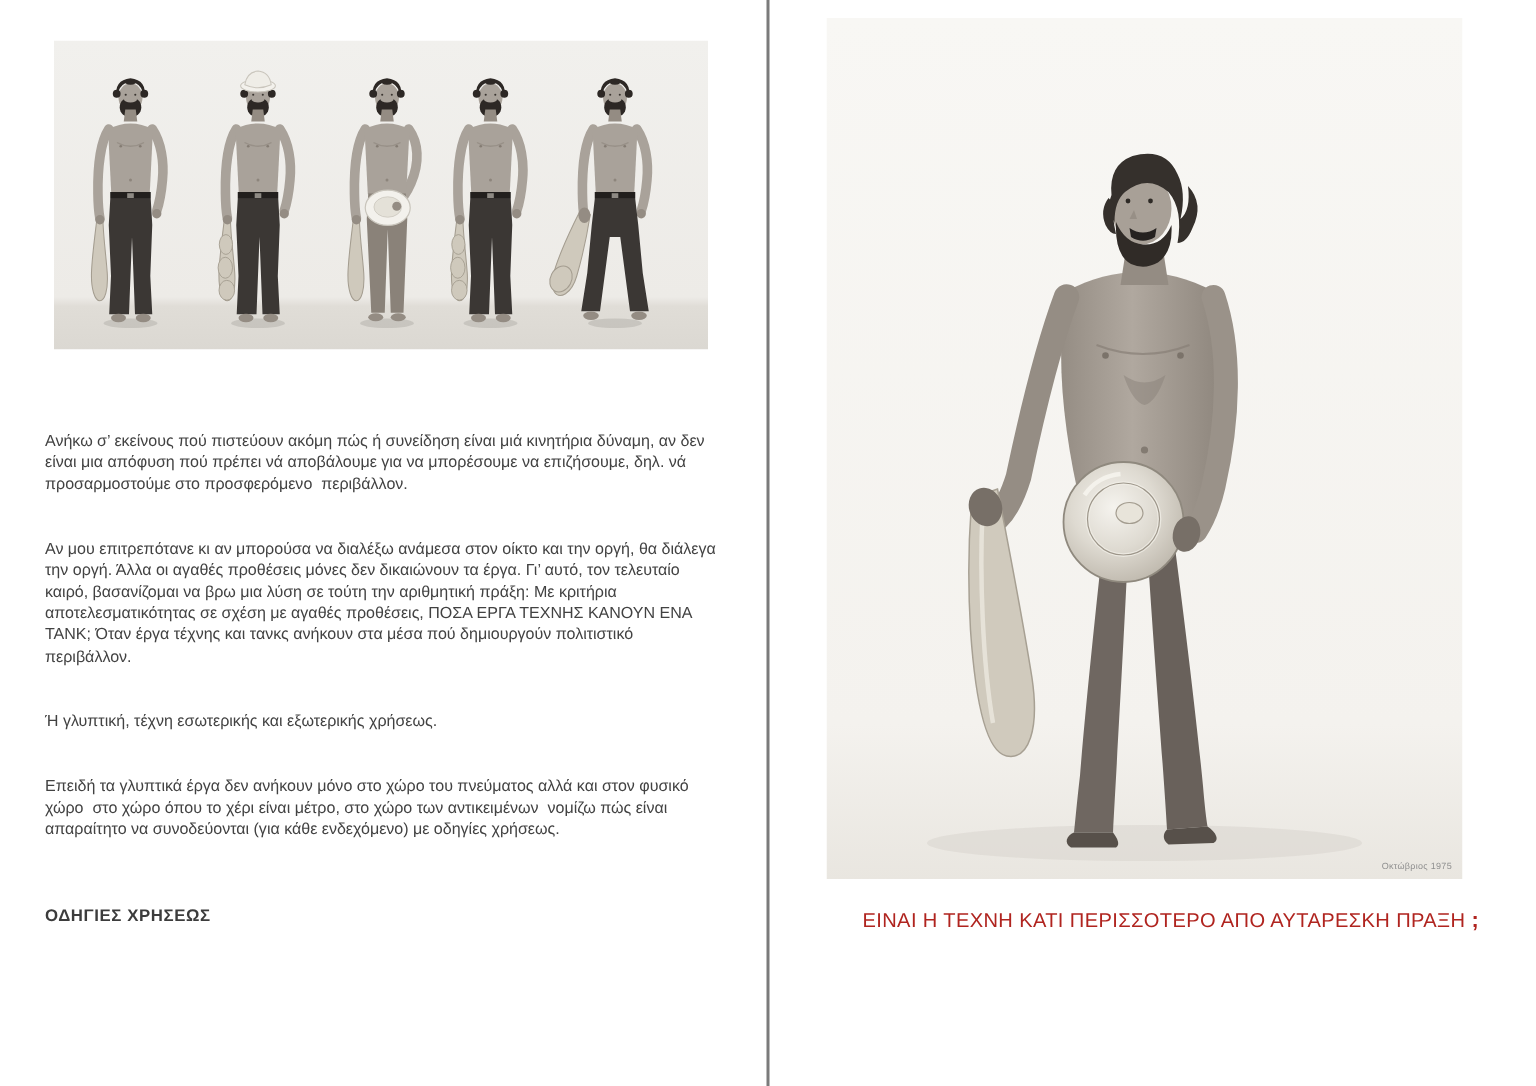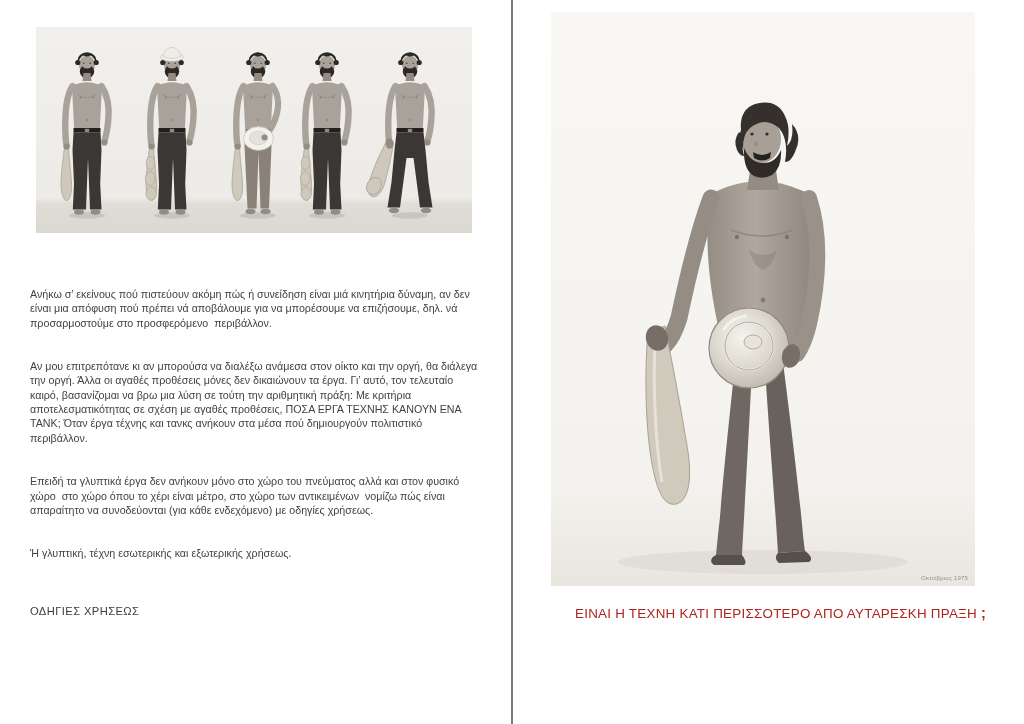--- a/index.html
+++ b/index.html
@@ -17,21 +17,21 @@
   .photo-strip{position:absolute;left:36px;top:27px;width:436px;height:206px;margin:0;}
   .photo-strip svg{display:block;}
 
   
   .text-col{
     position:absolute;left:30px;top:258px;width:452px;
     font-size:10.7px;line-height:14.4px;color:#424242;
     white-space:pre-wrap;
   }
   .text-col p{margin:0;}
-  .section-heading{font-size:11.2px;font-weight:400;margin:14px 0 0 2px;letter-spacing:.4px;color:#3c3c3c;}
+  .section-heading{font-size:11.2px;font-weight:700;margin:14px 0 0 2px;letter-spacing:.4px;color:#3c3c3c;}
   .subsection-a{margin-top:10px !important;}
 
   
   .big-photo{position:absolute;left:38px;top:12px;width:424px;height:574px;margin:0;}
   .big-photo svg{display:block;}
   .photo-caption{
     position:absolute;right:7px;bottom:5px;
     font-size:6px;color:#8f8f8f;letter-spacing:.2px;
   }
   .captions{position:absolute;left:62px;top:603px;}
@@ -197,22 +197,22 @@
           <path d="M21.5,91 L28.5,93 C26.5,106 23,122 19.5,134 C16,146 8,150 4.5,144.5 C1,139 5,128 9.5,117 C13.5,107 18.5,97 21.5,91 Z" fill="#cfc9bc" stroke="#a49d90" stroke-width="0.7"></path>
           <ellipse cx="9" cy="136" rx="7" ry="9" fill="#cfc9bc" stroke="#a49d90" stroke-width="0.7" transform="rotate(28 9 136)"></ellipse>
           <ellipse cx="24.6" cy="93.5" rx="4" ry="5.2" fill="#948c83"></ellipse>
         </g>
       </svg>
   </figure>
 
   <div class="text-col">
     <p>Ανήκω σ’ εκείνους πού πιστεύουν ακόμη πώς ή συνείδηση είναι μιά κινητήρια δύναμη, αν δεν είναι μια απόφυση πού πρέπει νά αποβάλουμε για να μπορέσουμε να επιζήσουμε, δηλ. νά προσαρμοστούμε στο προσφερόμενο  περιβάλλον.</p>
     <p>Αν μου επιτρεπότανε κι αν μπορούσα να διαλέξω ανάμεσα στον οίκτο και την οργή, θα διάλεγα την οργή. Άλλα οι αγαθές προθέσεις μόνες δεν δικαιώνουν τα έργα. Γι’ αυτό, τον τελευταίο καιρό, βασανίζομαι να βρω μια λύση σε τούτη την αριθμητική πράξη: Με κριτήρια αποτελεσματικότητας σε σχέση με αγαθές προθέσεις, ΠΟΣΑ ΕΡΓΑ ΤΕΧΝΗΣ ΚΑΝΟΥΝ ΕΝΑ ΤΑΝΚ; Όταν έργα τέχνης και τανκς ανήκουν στα μέσα πού δημιουργούν πολιτιστικό περιβάλλον.</p>
+    <p>Ή γλυπτική, τέχνη εσωτερικής και εξωτερικής χρήσεως.</p>
     <p>Επειδή τα γλυπτικά έργα δεν ανήκουν μόνο στο χώρο του πνεύματος αλλά και στον φυσικό χώρο  στο χώρο όπου το χέρι είναι μέτρο, στο χώρο των αντικειμένων  νομίζω πώς είναι απαραίτητο να συνοδεύονται (για κάθε ενδεχόμενο) με οδηγίες χρήσεως.</p>
-    <p>Ή γλυπτική, τέχνη εσωτερικής και εξωτερικής χρήσεως.</p>
 
     <p class="section-heading">ΟΔΗΓΙΕΣ ΧΡΗΣΕΩΣ</p>
 
 
     
 
     
 
     
 

